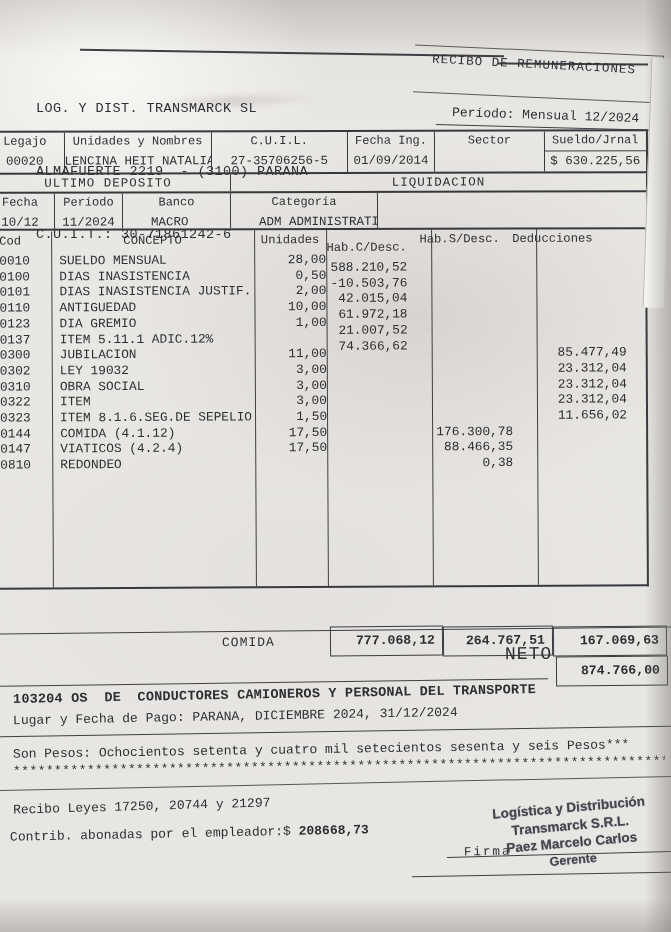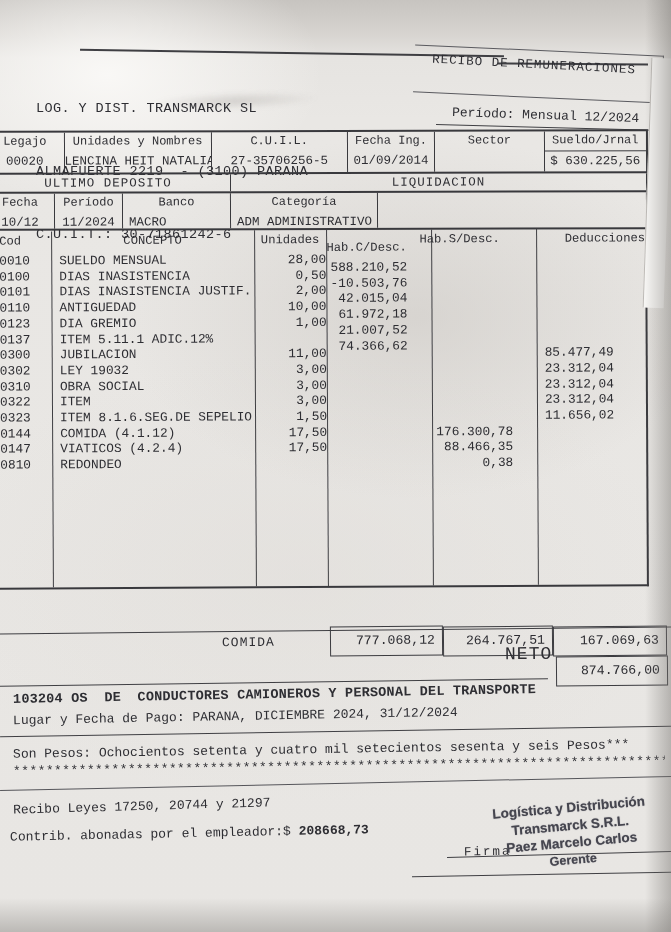--- a/index.html
+++ b/index.html
@@ -34,40 +34,40 @@
   .tblock{position:absolute;left:-16px;width:664px;border:2px solid #39393d;box-sizing:border-box;
     display:flex;background:transparent;}
   .tcell{border-left:1.4px solid #39393d;box-sizing:border-box;overflow:hidden;}
   .tcell:first-child{border-left:none;}
   .th{font-size:12px;text-align:center;line-height:19px;white-space:pre;}
   .tv{font-size:12.5px;text-align:center;line-height:20px;white-space:pre;}
   .tbl1{top:130px;height:44px;transform:rotate(-0.15deg);}
   .band{top:174px;height:19px;border-top:none;transform:rotate(-0.15deg);}
   .band .tcell{display:flex;align-items:center;justify-content:center;font-size:12.5px;letter-spacing:1px;}
   .tbl2{top:193px;height:37px;border-top:none;transform:rotate(-0.15deg);}
-  .left-val{text-align:left;padding-left:6px;}
+  .left-val{text-align:left;padding-left:6px;margin-left:22px;}
   .sep-under{border-bottom:1px solid #3c3c40;}
   
   .tbl3{top:230px;height:358px;border-top:none;display:block;position:absolute;left:-16px;width:664px;
     border:2px solid #39393d;border-top:none;box-sizing:border-box;transform:rotate(-0.3deg);}
   .v{position:absolute;top:0;bottom:0;width:0;border-left:1.3px solid #3f3f43;}
   .chead{position:absolute;left:0;right:0;top:2px;display:flex;font-size:12.2px;line-height:17px;}
   .cr{position:absolute;left:0;right:0;display:flex;font-size:12.8px;line-height:15.7px;white-space:pre;}
   .c1{width:66px;padding-left:14px;box-sizing:border-box;}
   .c2{width:203px;padding-left:8px;box-sizing:border-box;}
   .c3{width:72px;text-align:right;}
   .c4{width:81px;text-align:right;margin-top:8px;}
   .c5{width:105px;text-align:right;}
-  .c6{flex:1;text-align:center;padding-right:0;}
+  .c6{flex:1;text-align:right;padding-right:19px;}
   .chead .c2,.chead .c3,.chead .c4,.chead .c5{text-align:center;padding-left:0;}
-  .chead .c6{text-align:right;padding-right:0;}
+  .chead .c6{text-align:left;padding-right:0;}
   
   .tot-label{left:222px;top:635px;font-size:13px;letter-spacing:1px;transform:rotate(-0.6deg);}
   .tbox{position:absolute;border:1.5px solid #3c3c40;height:30px;top:626px;box-sizing:border-box;
-    line-height:27px;text-align:right;padding-right:7px;font-size:13.2px;transform:rotate(-0.5deg);white-space:pre;}
+    line-height:27px;text-align:right;padding-right:7px;font-size:13.2px;transform:rotate(-0.5deg);white-space:pre;font-weight:bold;}
   .neto-label{left:505px;top:644px;font-size:18px;letter-spacing:1px;transform:rotate(-0.6deg);text-align:center;}
   .nbox{top:656px;left:556px;width:112px;height:30px;}
   
   .uline{left:13px;top:687px;font-size:13.5px;font-weight:bold;letter-spacing:0.2px;
     transform:rotate(-1.1deg);white-space:pre;}
   .lugar{left:13px;top:709px;font-size:13px;transform:rotate(-1.1deg);white-space:pre;}
   .sonpesos{left:13px;top:742px;font-size:13px;transform:rotate(-0.9deg);white-space:pre;}
   .stars{left:13px;top:759px;width:652px;font-size:13px;transform:rotate(-0.9deg);
     white-space:nowrap;overflow:hidden;letter-spacing:0.4px;}
   .laws{left:13px;top:799px;font-size:13px;transform:rotate(-1.6deg);white-space:pre;}

